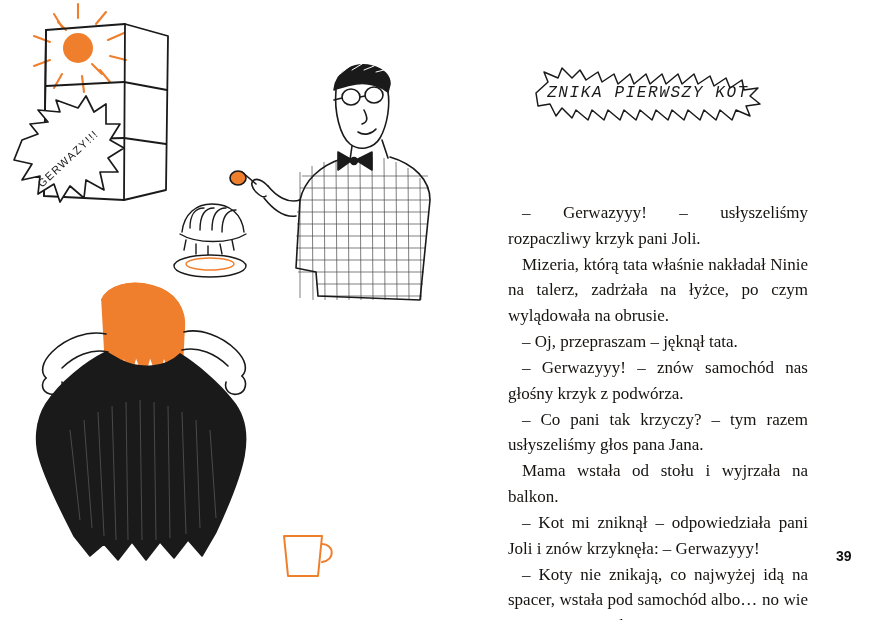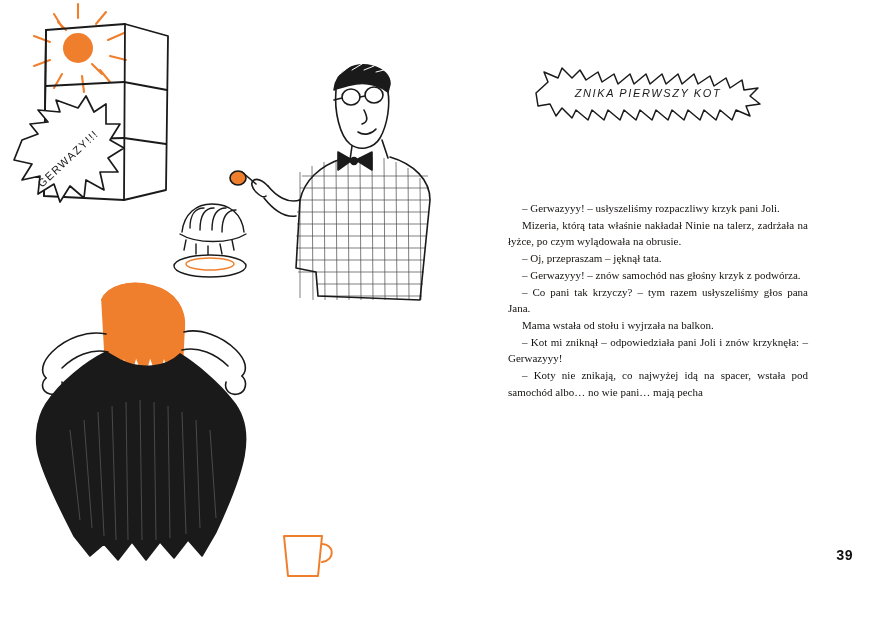--- a/index.html
+++ b/index.html
@@ -49,45 +49,45 @@
   }
   .banner-label {
     position: absolute;
     left: 0;
     top: 0;
     width: 240px;
     height: 62px;
     display: flex;
     align-items: center;
     justify-content: center;
-    font-family: Liberation Sans, sans-serif;
-    font-size: 11px;
+    font-family: Liberation Mono, monospace;
+    font-size: 16px;
     letter-spacing: 1.6px;
     font-style: italic;
     color: #1a1a1a;
     text-transform: uppercase;
   }
 
   p.body-par {
     margin: 0;
-    font-size: 11px;
+    font-size: 17px;
     line-height: 1.52;
     text-align: justify;
     text-justify: inter-word;
     hyphens: none;
     color: #15120f;
   }
   p.indent {
     text-indent: 14px;
   }
   .page-number {
     position: absolute;
     left: 836px;
     top: 548px;
-    font-family: Liberation Mono, monospace;
+    font-family: Liberation Sans, sans-serif;
     font-weight: bold;
     font-size: 14px;
     color: #111;
   }
 </style>
 </head>
 <body>
 
 <div class="page">
 

